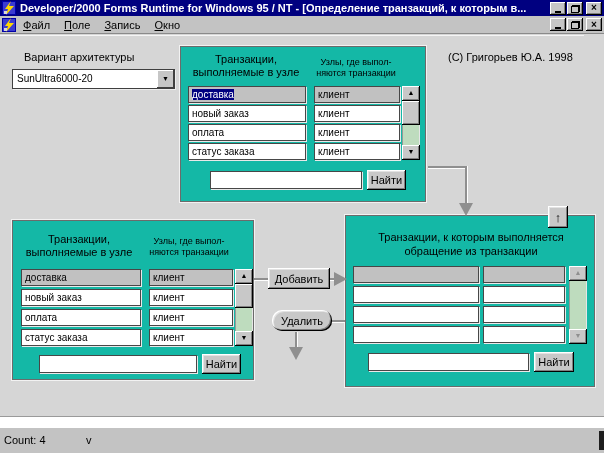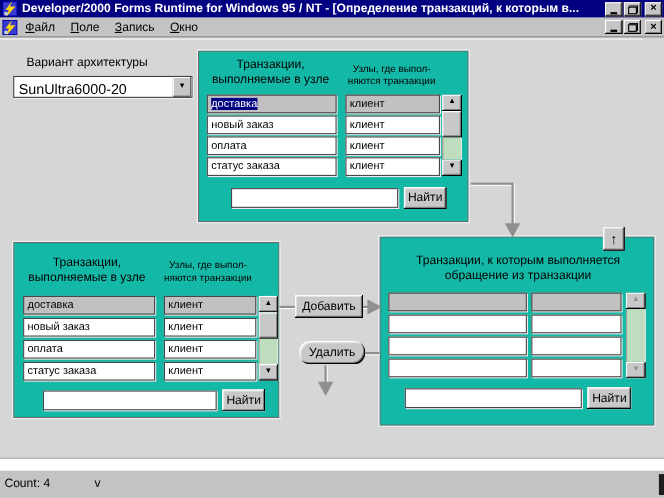--- a/index.html
+++ b/index.html
@@ -33,21 +33,21 @@
 
   
   .canvas { position:absolute; left:0; top:35px; width:584px; height:381px; background:#d6d6d6;
             border-top:1px solid #f5f5f5; }
 
   .lbl { position:absolute; font-size:11px; color:#000; white-space:nowrap; }
 
   
   .combo { position:absolute; left:12px; top:33px; width:163px; height:20px; background:#fff;
            border:1px solid #3f3f3f; box-shadow:1px 1px 0 #ededed; display:flex; }
-  .combo-value { flex:1; font-size:13px; padding:3px 0 0 4px; overflow:hidden; white-space:nowrap; }
+  .combo-value { flex:1; font-size:10px; padding:3px 0 0 4px; overflow:hidden; white-space:nowrap; }
   .combo-btn { width:17px; background:#c6c6c6; font-size:7px; text-align:center; line-height:17px; color:#000;
                box-shadow: inset -1px -1px 0 #404040, inset 1px 1px 0 #fff; }
 
   
   .panel { position:absolute; background:#14b8a6; border:1px solid #6b6b6b; outline:1px solid #f2f2f2; }
   .phead { position:absolute; text-align:center; font-size:11px; color:#000; white-space:nowrap; }
   .phead.sm { font-size:9px;text-align:center; }
   .ffield { position:absolute; height:17px; background:#fff; border:1px solid #474747;
             box-shadow:1px 1px 0 #e9e9e9; font-size:10px; padding:2px 0 0 3px;
             white-space:nowrap; overflow:hidden; }
@@ -137,20 +137,21 @@
 </div>
 
 <div class="canvas">
 
   <div class="lbl" style="left:24px; top:15px;">Вариант архитектуры</div>
   <div class="combo">
     <div class="combo-value">SunUltra6000-20</div>
     <div class="combo-btn">▼</div>
   </div>
 
+  <div class="lbl" style="left:448px; top:15px;">(С) Григорьев Ю.А. 1998</div>
 
   <div class="panel" style="left:180px; top:10px; width:246px; height:156px;">
     <div class="phead" style="left:0; top:6px; width:130px;">Транзакции,</div>
     <div class="phead" style="left:0; top:19px; width:130px;">выполняемые в узле</div>
     <div class="phead sm" style="left:128px; top:10px; width:94px;">Узлы, где выпол-</div>
     <div class="phead sm" style="left:128px; top:21px; width:94px;">няются транзакции</div>
 
     <div class="ffield gray" style="left:7px; top:39px; width:118px;"><span class="sel-text">доставка</span></div>
     <div class="ffield gray" style="left:133px; top:39px; width:86px;"><span>клиент</span></div>
     <div class="ffield" style="left:7px; top:58px; width:118px;"><span>новый заказ</span></div>

